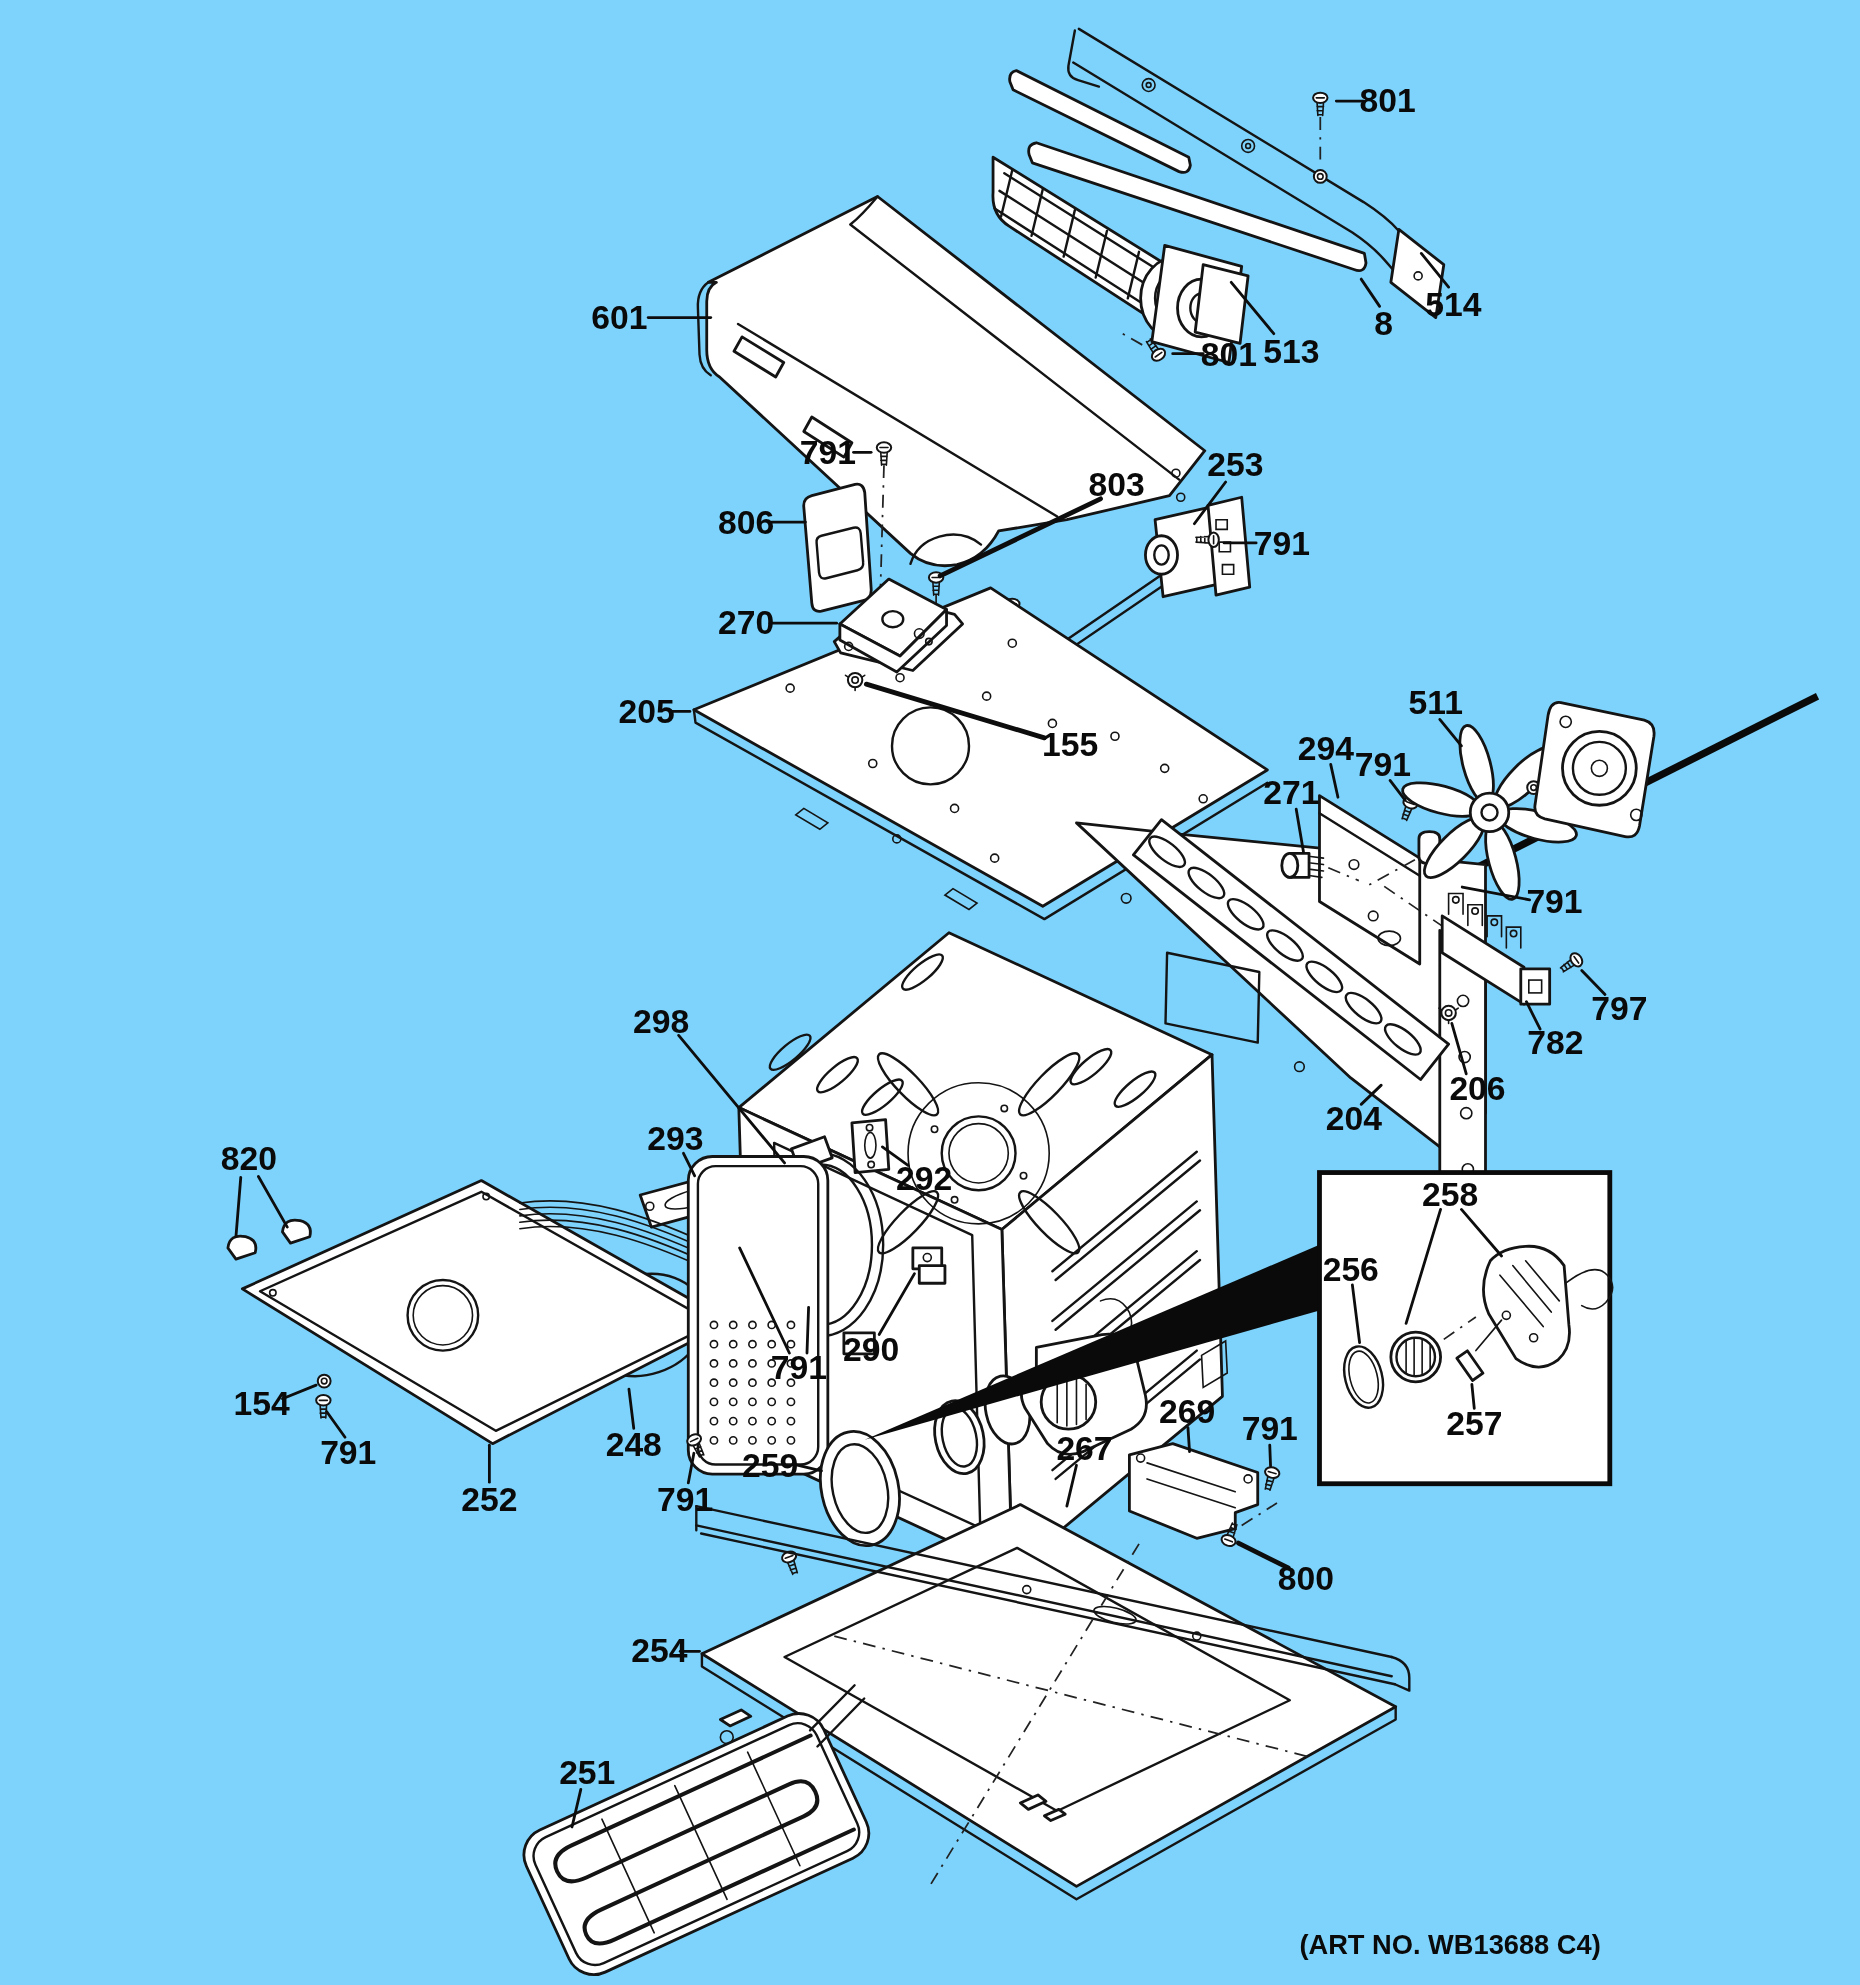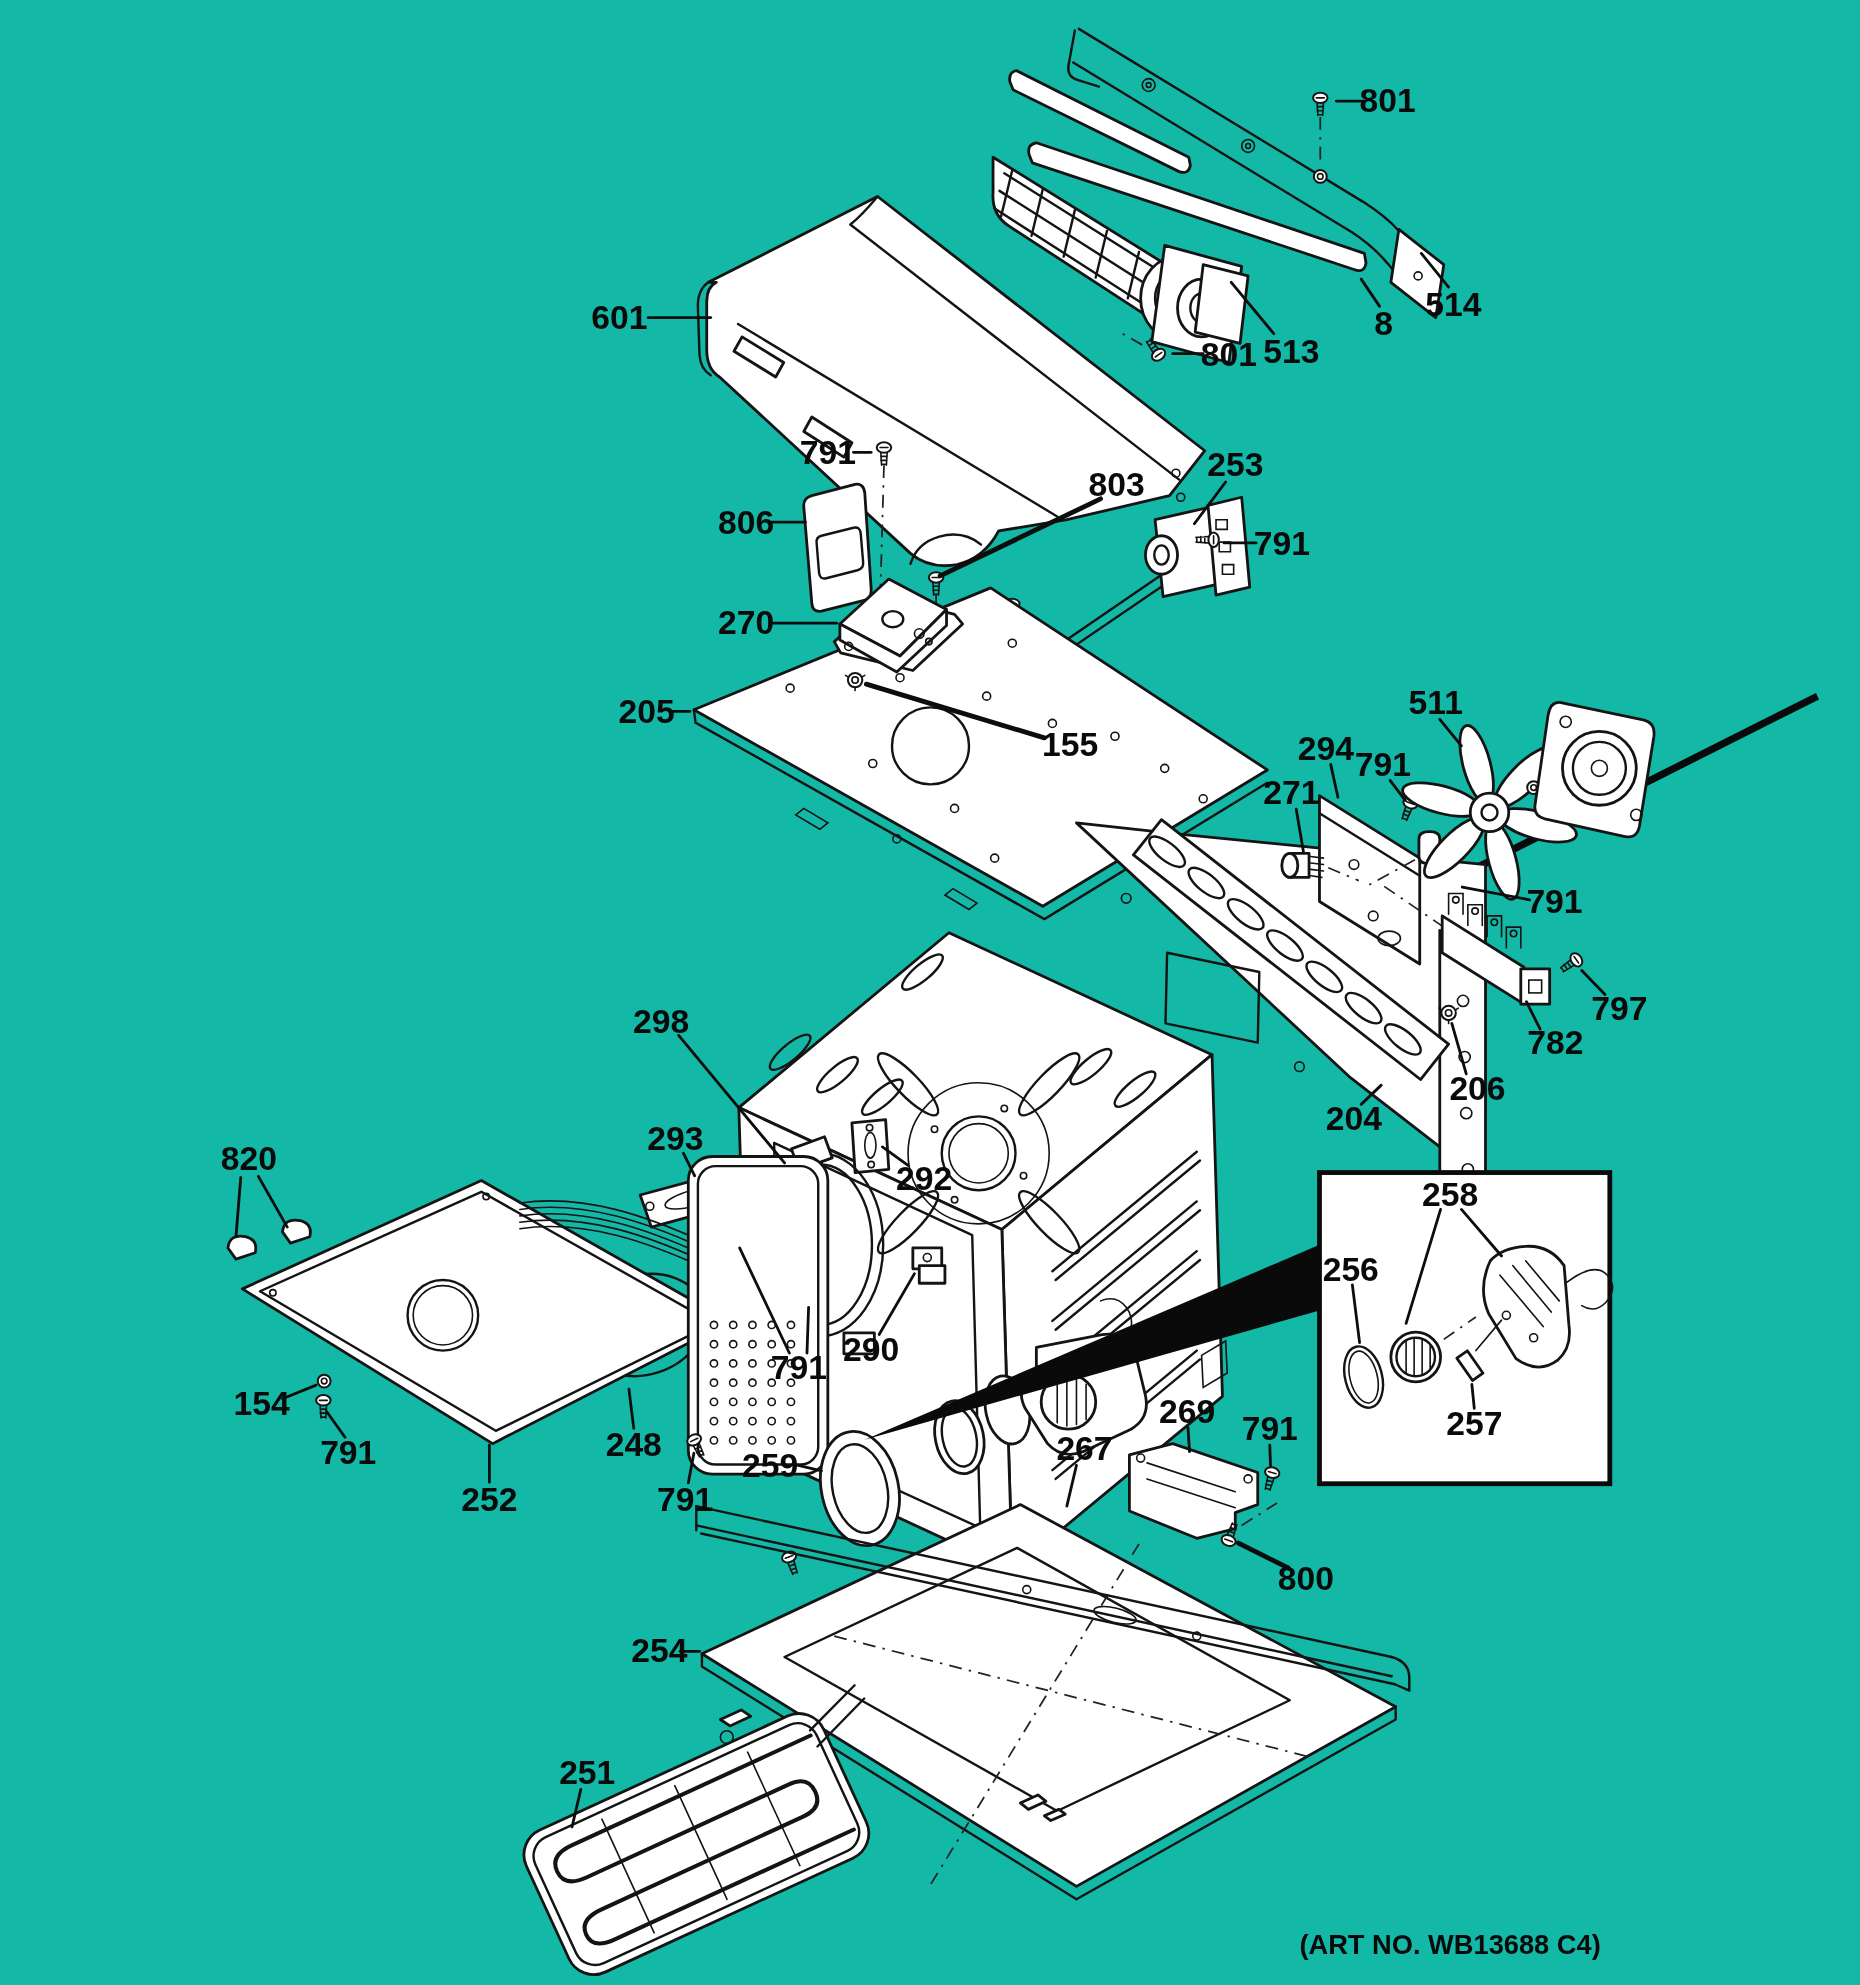--- a/index.html
+++ b/index.html
@@ -1,16 +1,16 @@
 <!DOCTYPE html>
 <html style="font-size:13px"><head>
 <meta charset="utf-8">
 <style>
   html,body{margin:0;padding:0;background:#fff;}
-  .stage{position:relative;width:1861px;height:1985px;background:#14b8a6;overflow:hidden;
+  .stage{position:relative;width:1861px;height:1985px;background:#7dd3fc;overflow:hidden;
          font-family:"Liberation Sans",sans-serif;}
   svg{display:block}
   .part{fill:#fff;stroke:#141414;stroke-width:3.5;stroke-linejoin:round;stroke-linecap:round;}
   .ln{fill:none;stroke:#141414;stroke-width:3;stroke-linejoin:round;stroke-linecap:round;}
   .thin{fill:none;stroke:#141414;stroke-width:2;stroke-linecap:round;}
   .lead{fill:none;stroke:#0d0d0d;stroke-width:3.5;stroke-linecap:round;}
   .lead5{fill:none;stroke:#0d0d0d;stroke-width:6;stroke-linecap:round;}
   .dd{fill:none;stroke:#222;stroke-width:2.2;stroke-dasharray:16 9 3 9;}
   .callout{font:700 42px "Liberation Sans",sans-serif;fill:#0a0a0a;}
   .note{font:700 34px "Liberation Sans",sans-serif;fill:#0a0a0a;}

